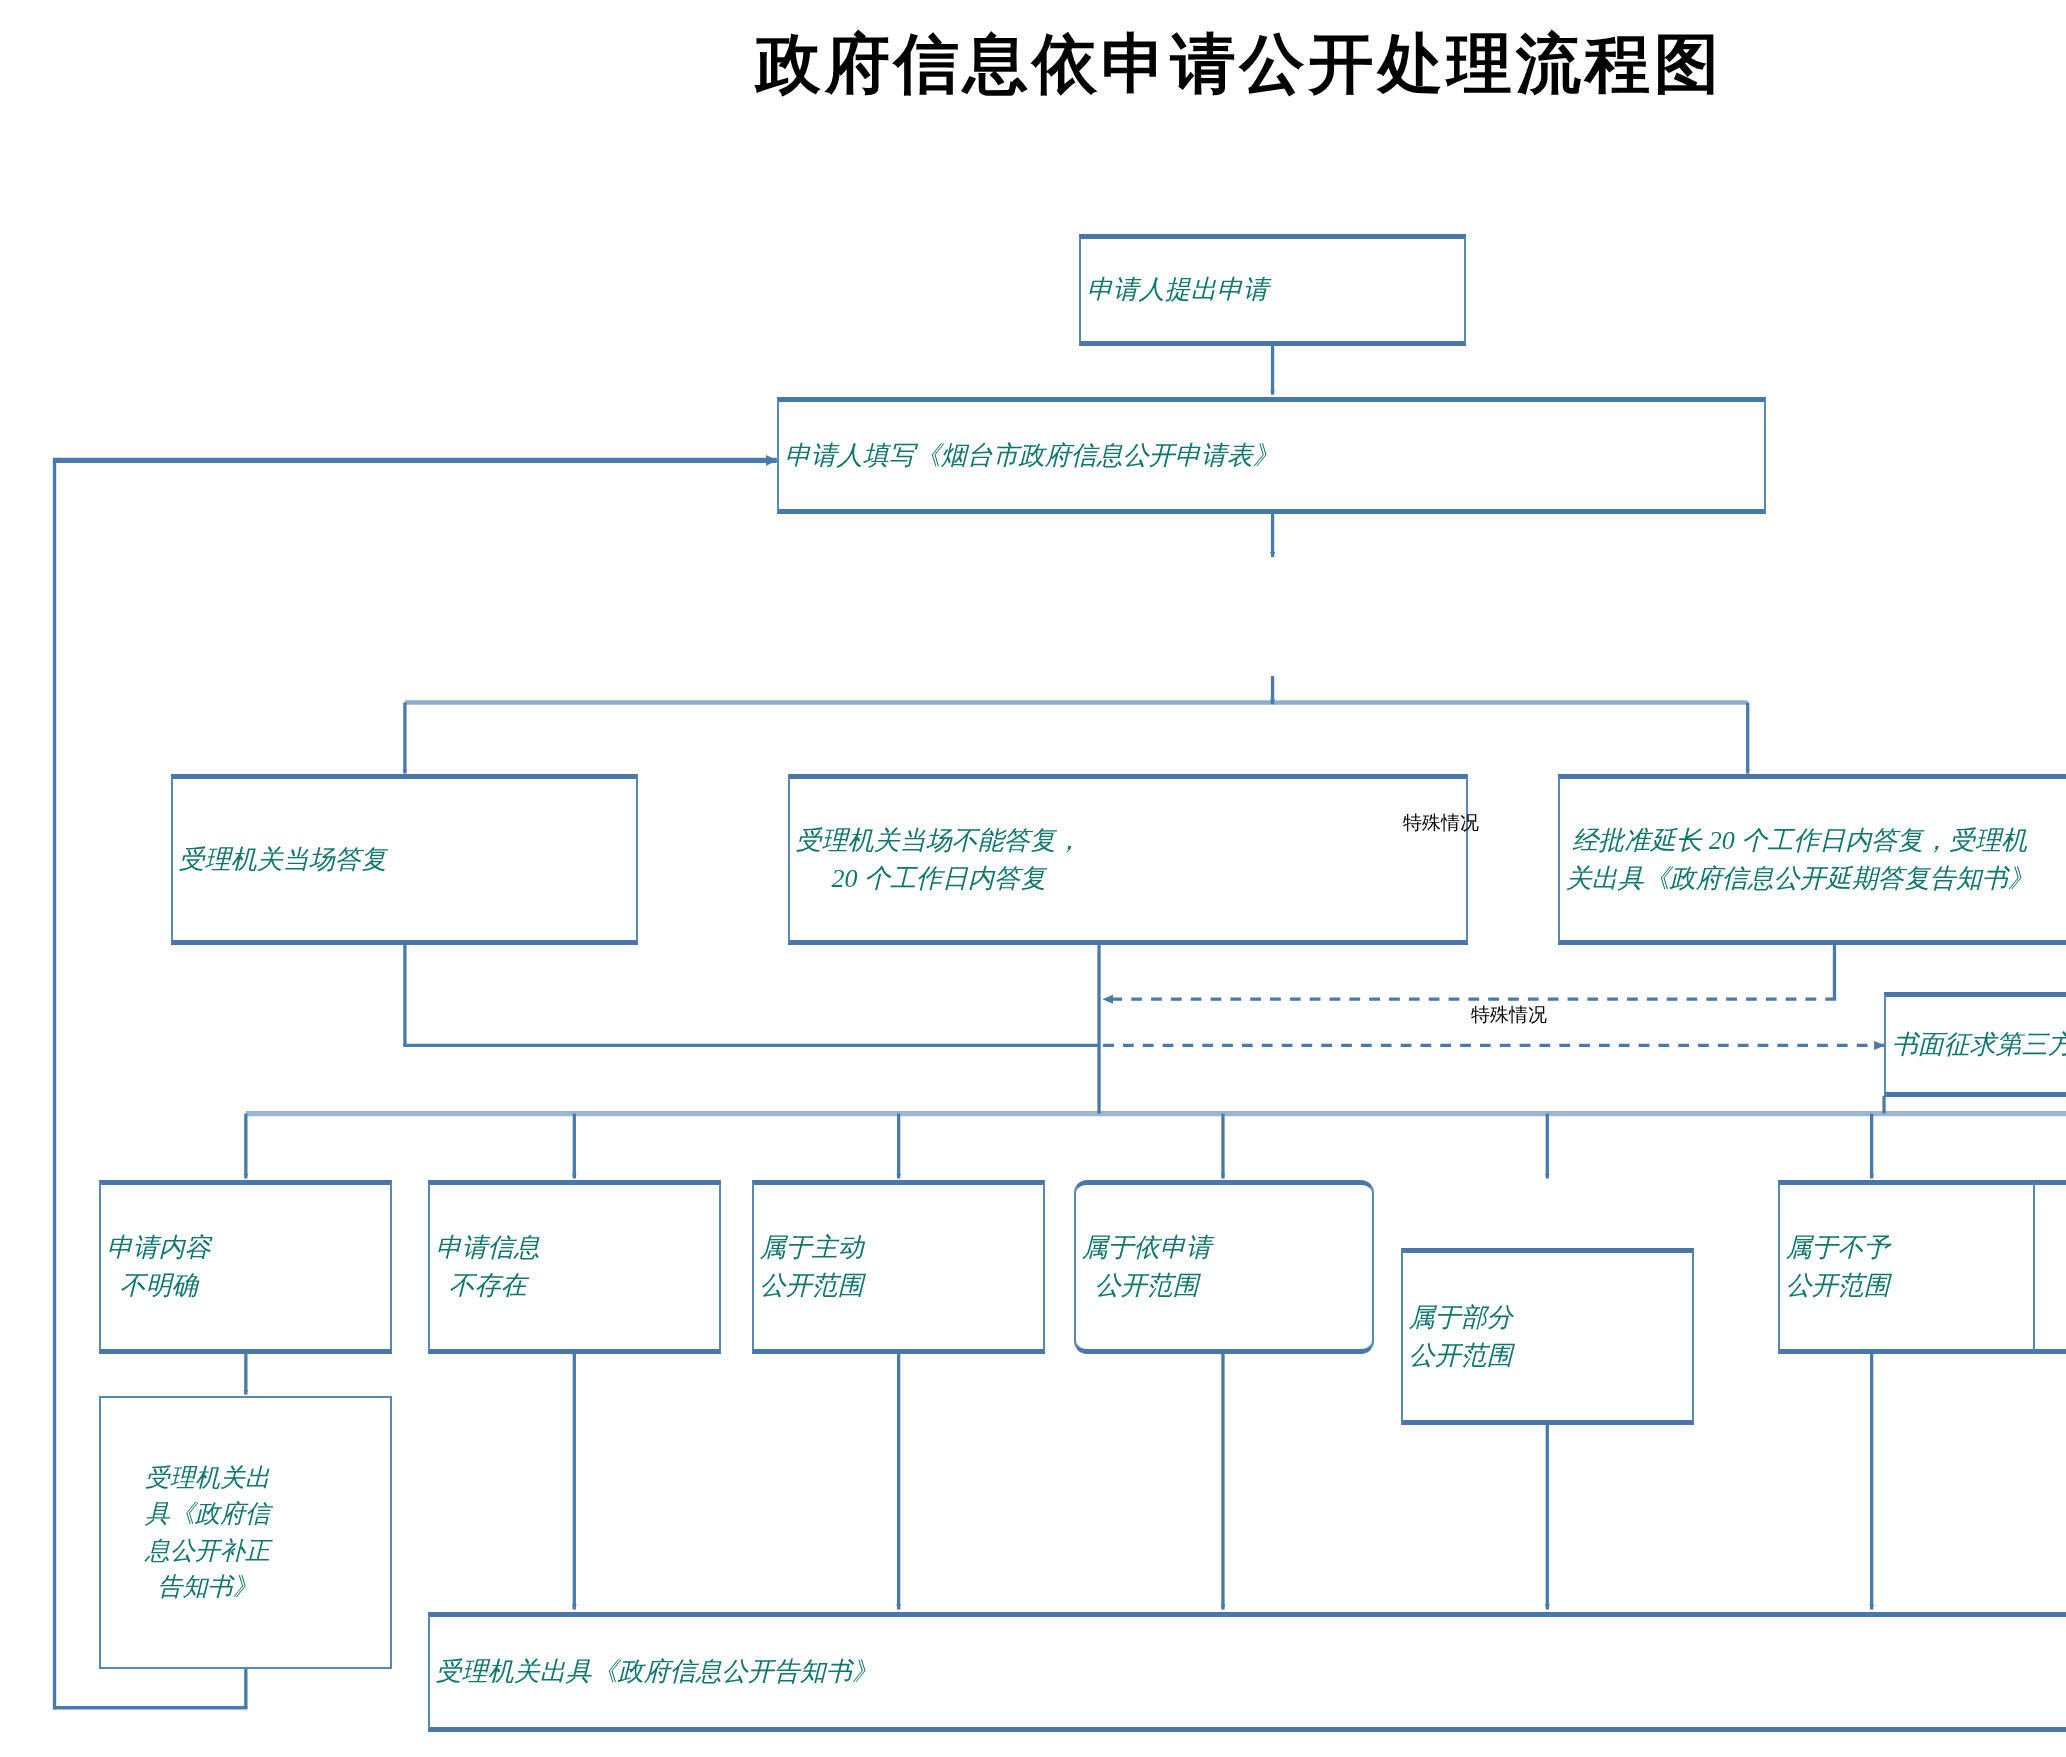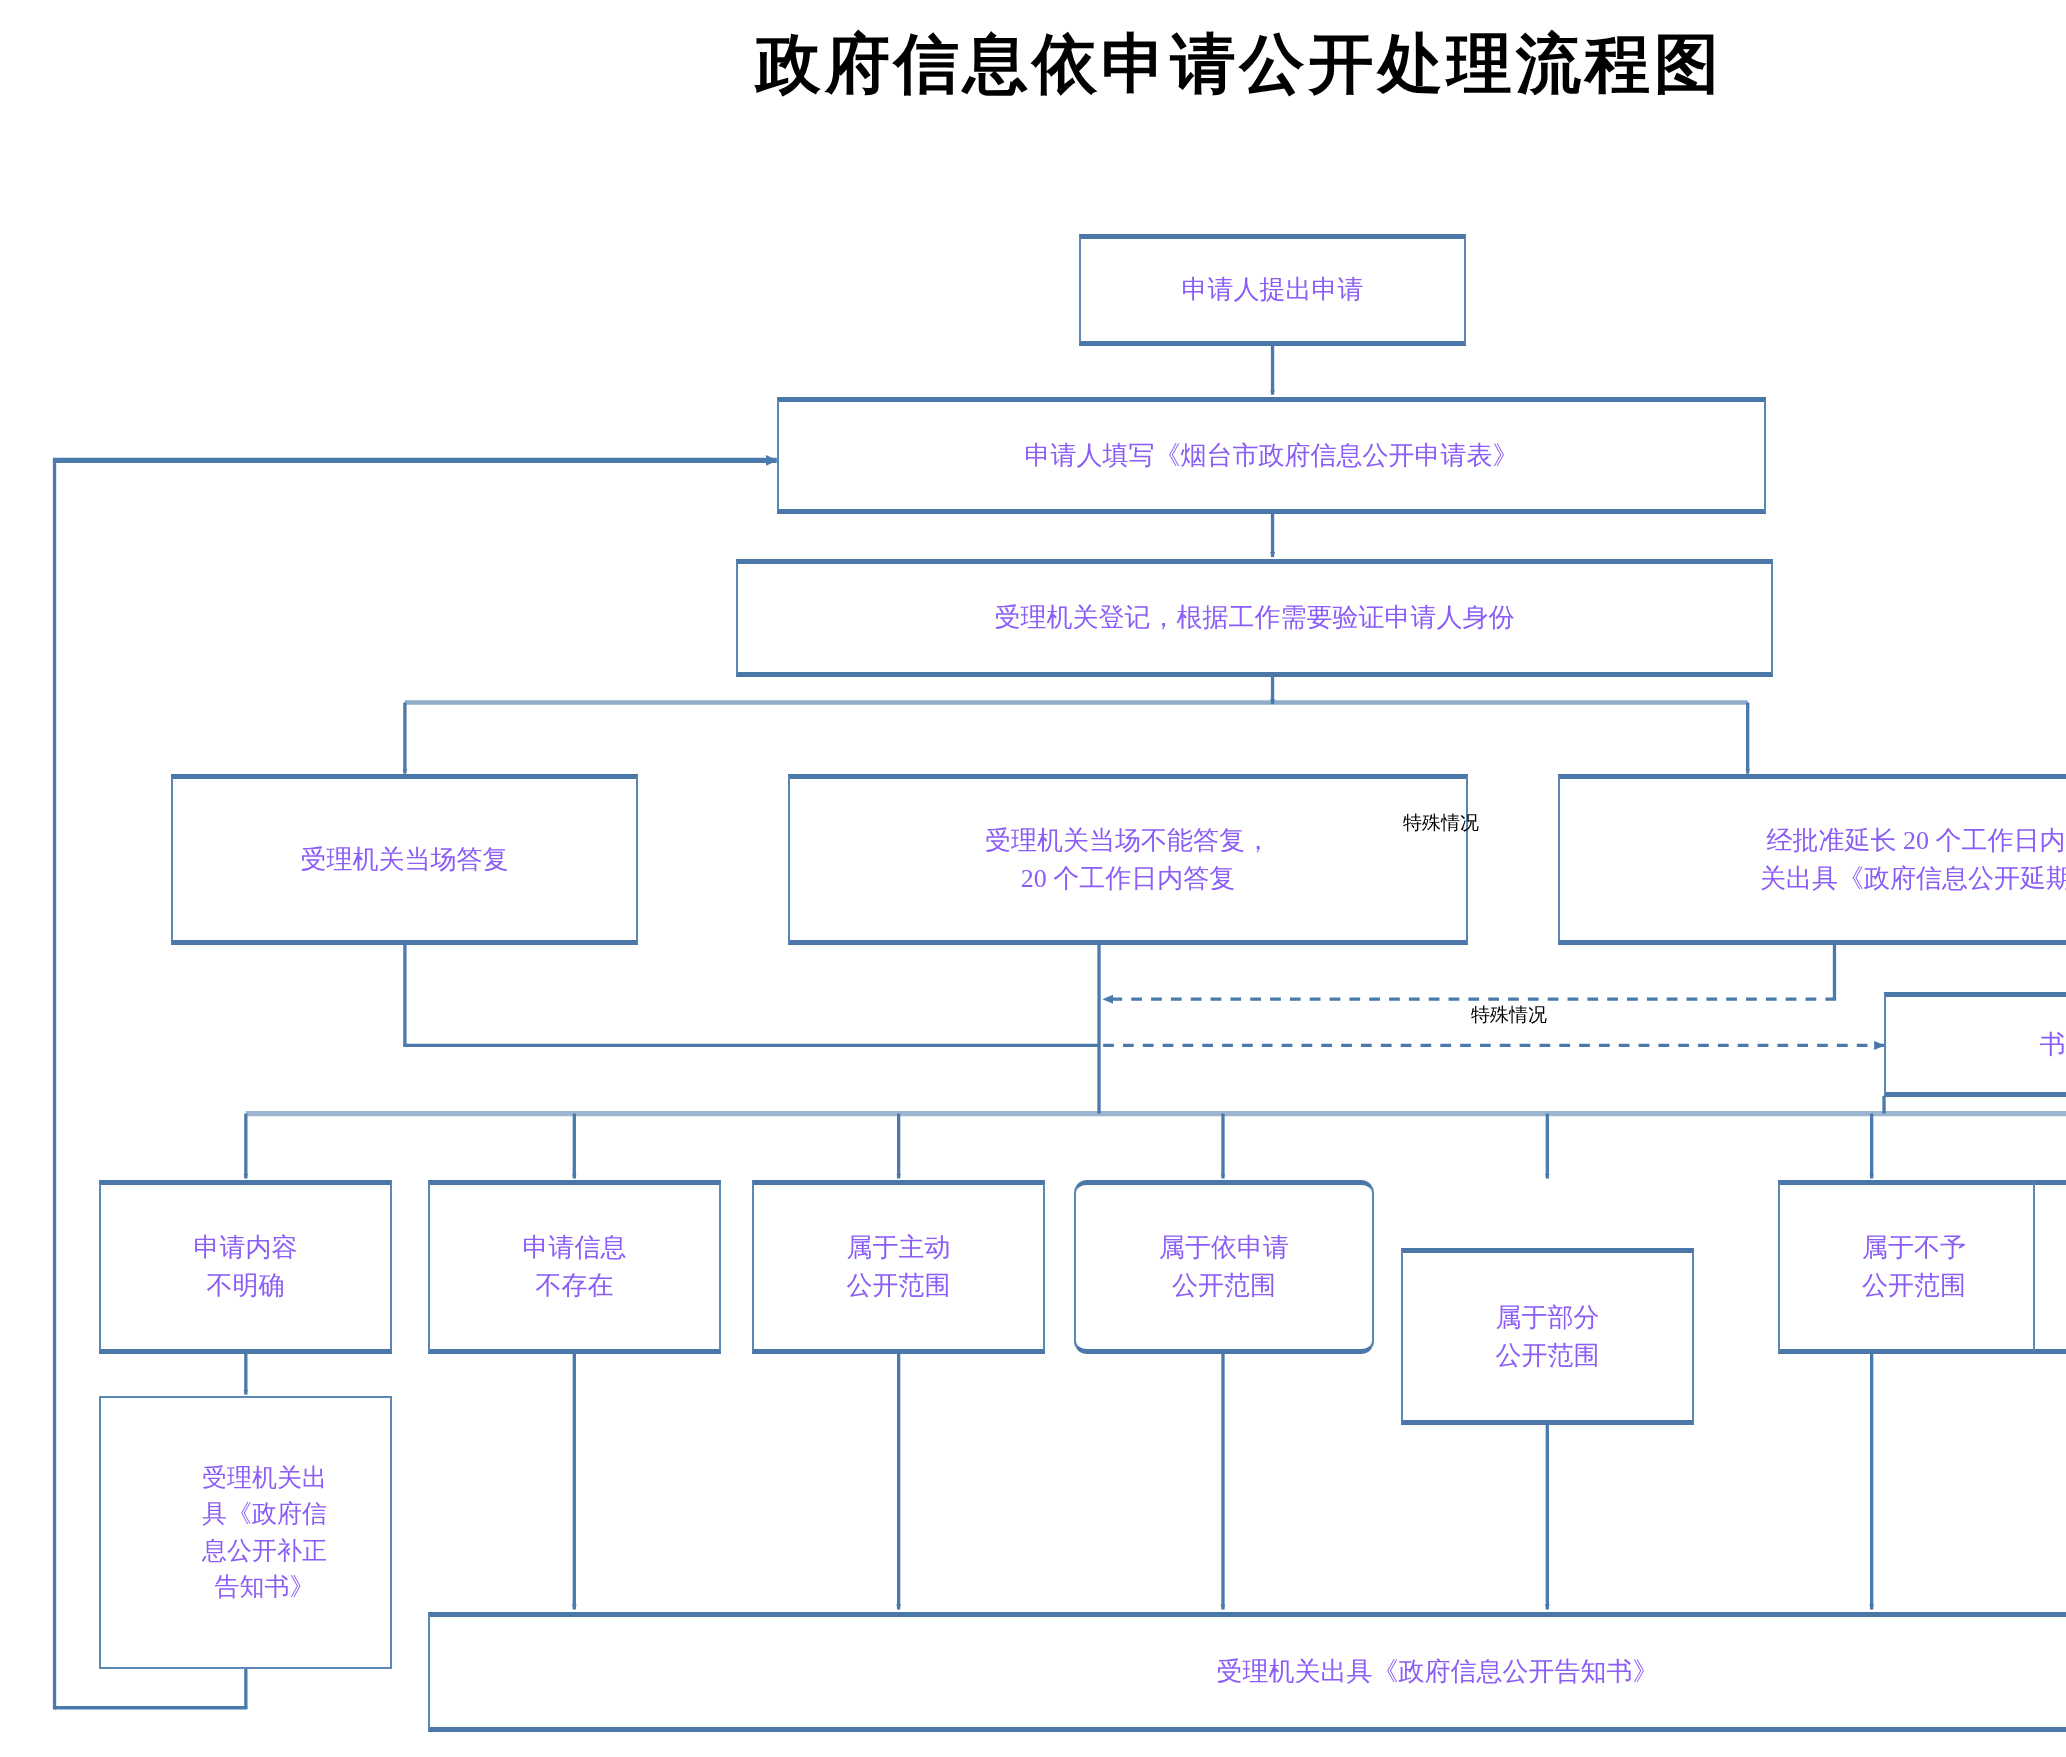--- a/index.html
+++ b/index.html
@@ -42,27 +42,27 @@
     position: absolute;
     box-sizing: border-box;
     background: #ffffff;
     border: 2.1px solid #5a87b5;
     border-top-width: 5.8px;
     border-bottom-width: 5.8px;
     border-top-color: #4b77a8;
     border-bottom-color: #4b77a8;
     display: flex;
     align-items: center;
-    justify-content: center;
     text-align: center;
-    color: #8b5cf6;
+    color: #0f766e;
     font-family: "Liberation Serif", "DejaVu Serif", serif;
     font-size: 26px;
     line-height: 1.45;
     padding: 2.5px 5.8px;
+    font-style: italic;
   }
   .node.plain-border {
     border-top-width: 2.1px;
     border-bottom-width: 2.1px;
     border-color: #5a87b5;
     padding-left: 44px;
   }
   .edge-label {
     position: absolute;
     color: #000000;
@@ -143,23 +143,20 @@
   <div class="title">政府信息依申请公开处理流程图</div>
 
   <div class="node" style="left:1079px; top:234px; width:387px; height:112px;">
     <span>申请人提出申请</span>
   </div>
 
   <div class="node" style="left:777px; top:397px; width:989px; height:117px;">
     <span>申请人填写《烟台市政府信息公开申请表》</span>
   </div>
 
-  <div class="node" style="left:736px; top:559px; width:1037px; height:118px;">
-    <span>受理机关登记，根据工作需要验证申请人身份</span>
-  </div>
 
   <div class="node" style="left:171px; top:774px; width:467px; height:171px;">
     <span>受理机关当场答复</span>
   </div>
 
   <div class="node" style="left:788px; top:774px; width:680px; height:171px;">
     <div>
       <div>受理机关当场不能答复，</div>
       <div>20 个工作日内答复</div>
     </div>

